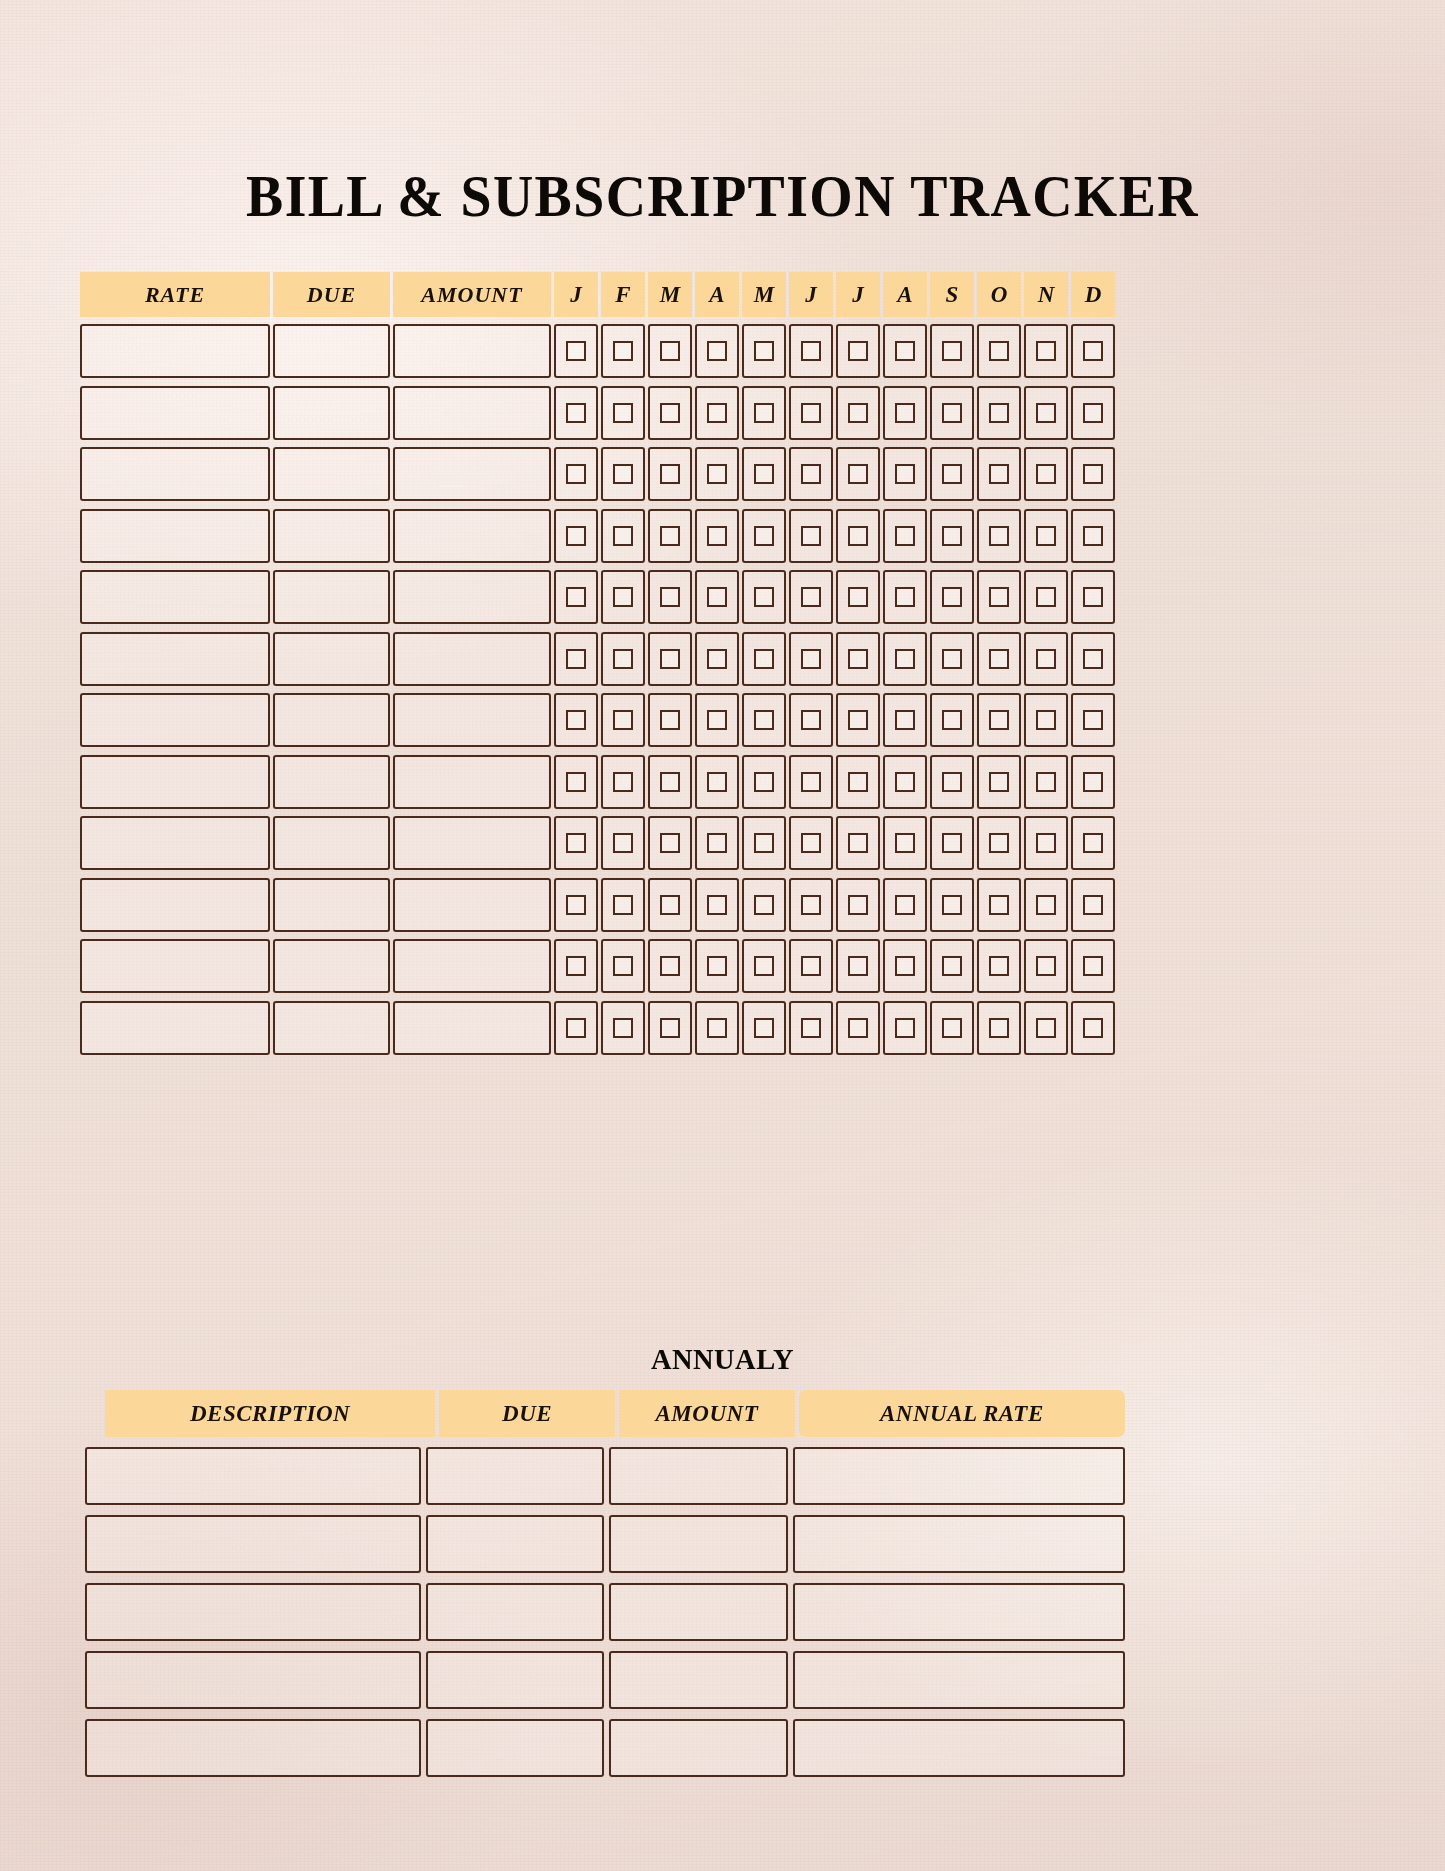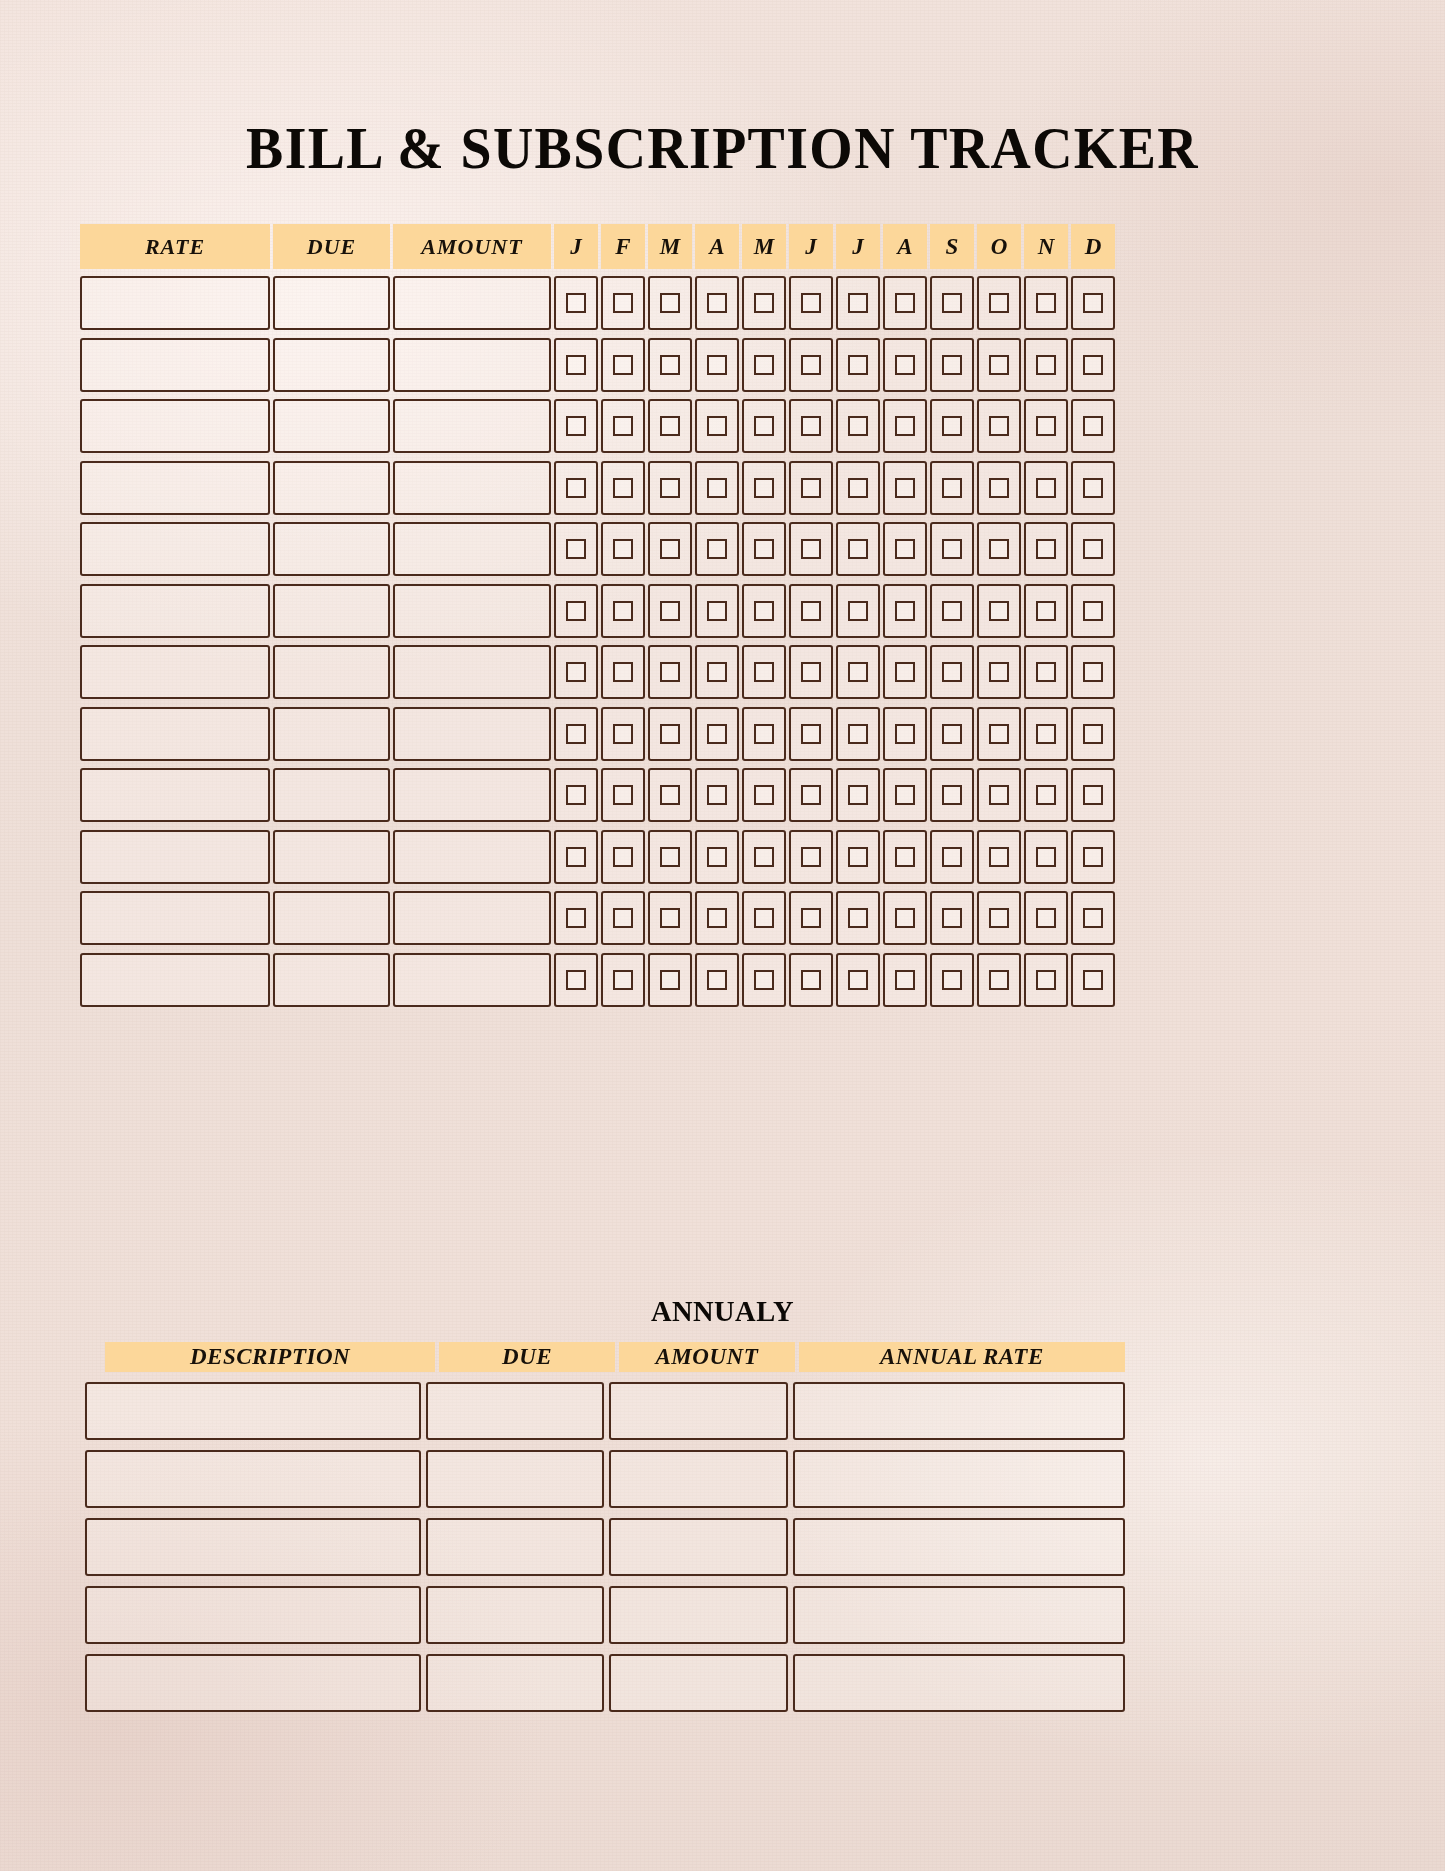--- a/index.html
+++ b/index.html
@@ -20,21 +20,21 @@
       radial-gradient(ellipse 640px 420px at 96% 10%, rgba(228,205,196,.5), rgba(228,205,196,0) 60%),
       linear-gradient(160deg,#f3e4de 0%,#eedfd8 38%,#f0e0d9 62%,#ead9d1 100%);
     pointer-events:none;
   }
   .grain{
     position:absolute;inset:0;opacity:.055;pointer-events:none;
     background-image:
       repeating-linear-gradient(0deg, rgba(120,80,60,.5) 0 1px, rgba(0,0,0,0) 1px 3px),
       repeating-linear-gradient(90deg, rgba(120,80,60,.35) 0 1px, rgba(0,0,0,0) 1px 4px);
   }
-  .sheet{position:absolute;inset:0;}
+  .sheet{position:absolute;inset:0;margin-top:48px;}
 
   
   .title{
     position:absolute;left:0;right:0;top:114px;
     text-align:center;
     font-family:"Liberation Serif", serif;
     font-weight:700;
     font-size:60px;
     letter-spacing:1.5px;
     color:#0c0906;
@@ -86,32 +86,32 @@
   .annual-title{
     position:absolute;left:0;right:0;top:1294px;
     text-align:center;
     font-family:"Liberation Serif", serif;
     font-weight:700;font-size:30px;
     letter-spacing:.5px;color:#0c0906;
     transform:scaleX(.95);
   }
 
   .annual{position:absolute;left:85px;top:1342px;width:1040px;}
-  .a-hdr{display:flex;height:30px;gap:4px;padding-left:20px;}
+  .a-hdr{display:flex;height:47px;gap:4px;padding-left:20px;}
   .a-hdr-cell{
     background:#fcd79a;
     display:flex;align-items:center;justify-content:center;
     font-family:"Liberation Serif", serif;
     font-weight:700;font-style:italic;
     font-size:23px;color:#17110a;letter-spacing:.5px;
   }
   .a-c1{width:338px;}
   .a-c2{width:180px;}
   .a-c3{width:180px;}
-  .a-c4{width:334px;}
+  .a-c4{width:334px;border-radius:7px;}
 
   .a-body{margin-top:10px;}
   .a-row{display:flex;height:58px;gap:5px;margin-bottom:10px;}
   .a-cell{
     border:2px solid #4a2a1c;border-radius:3px;
     background:rgba(255,250,246,.26);box-sizing:border-box;
   }
 </style>
 </head>
 <body>

